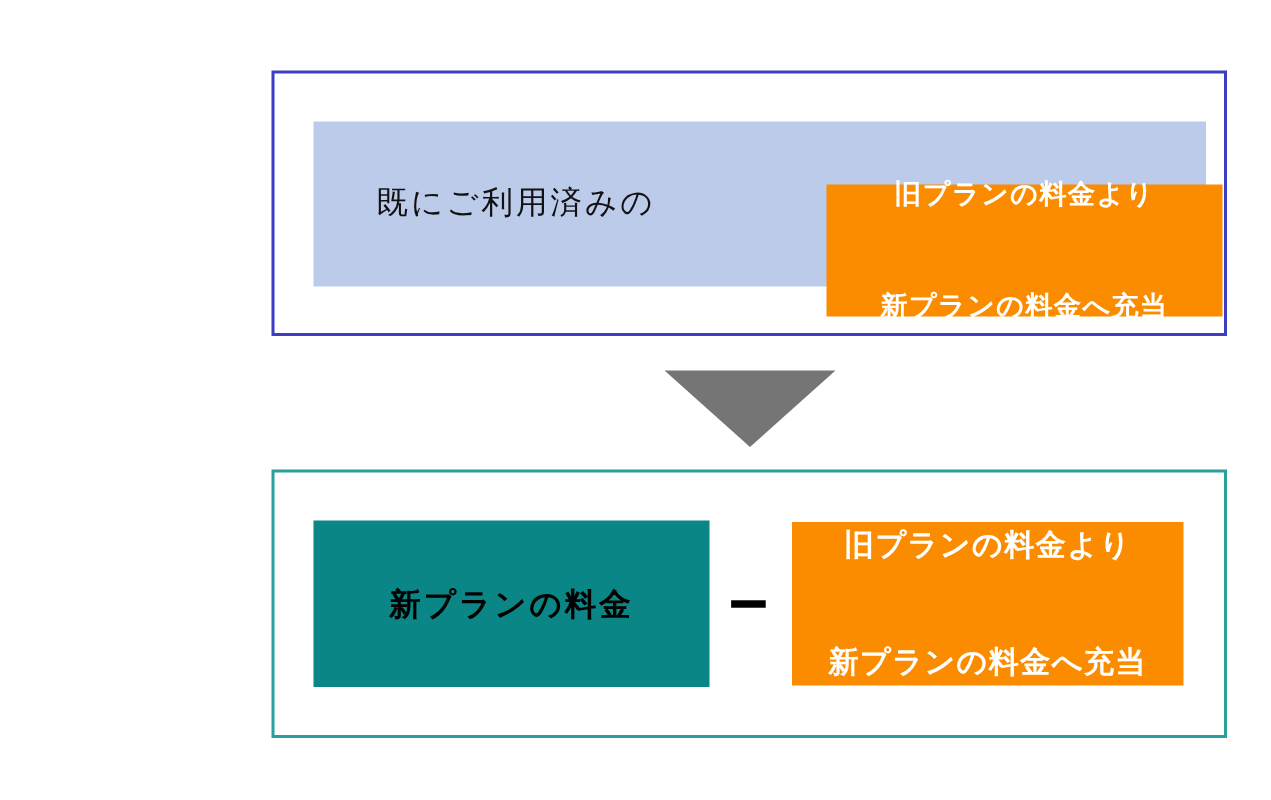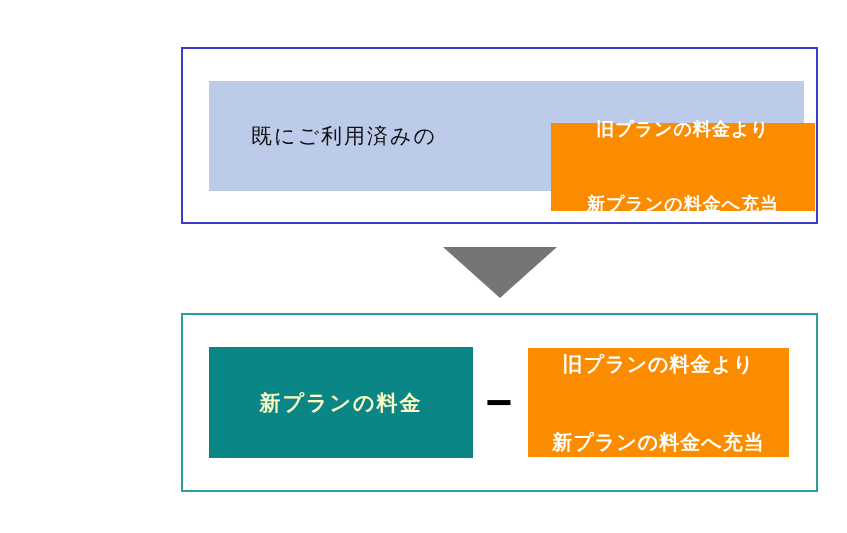--- a/index.html
+++ b/index.html
@@ -103,21 +103,21 @@
     letter-spacing: 1px;
   }
 
   .teal-box {
     position: absolute;
     left: 26px;
     top: 32px;
     width: 264px;
     height: 111px;
     background: #0b8686;
-    color: #fef9c3;
+    color: #000000;
     font-weight: bold;
     font-size: 21px;
     letter-spacing: 2px;
     display: flex;
     align-items: center;
     justify-content: center;
     text-align: center;
   }
 
   .minus-wrap {

